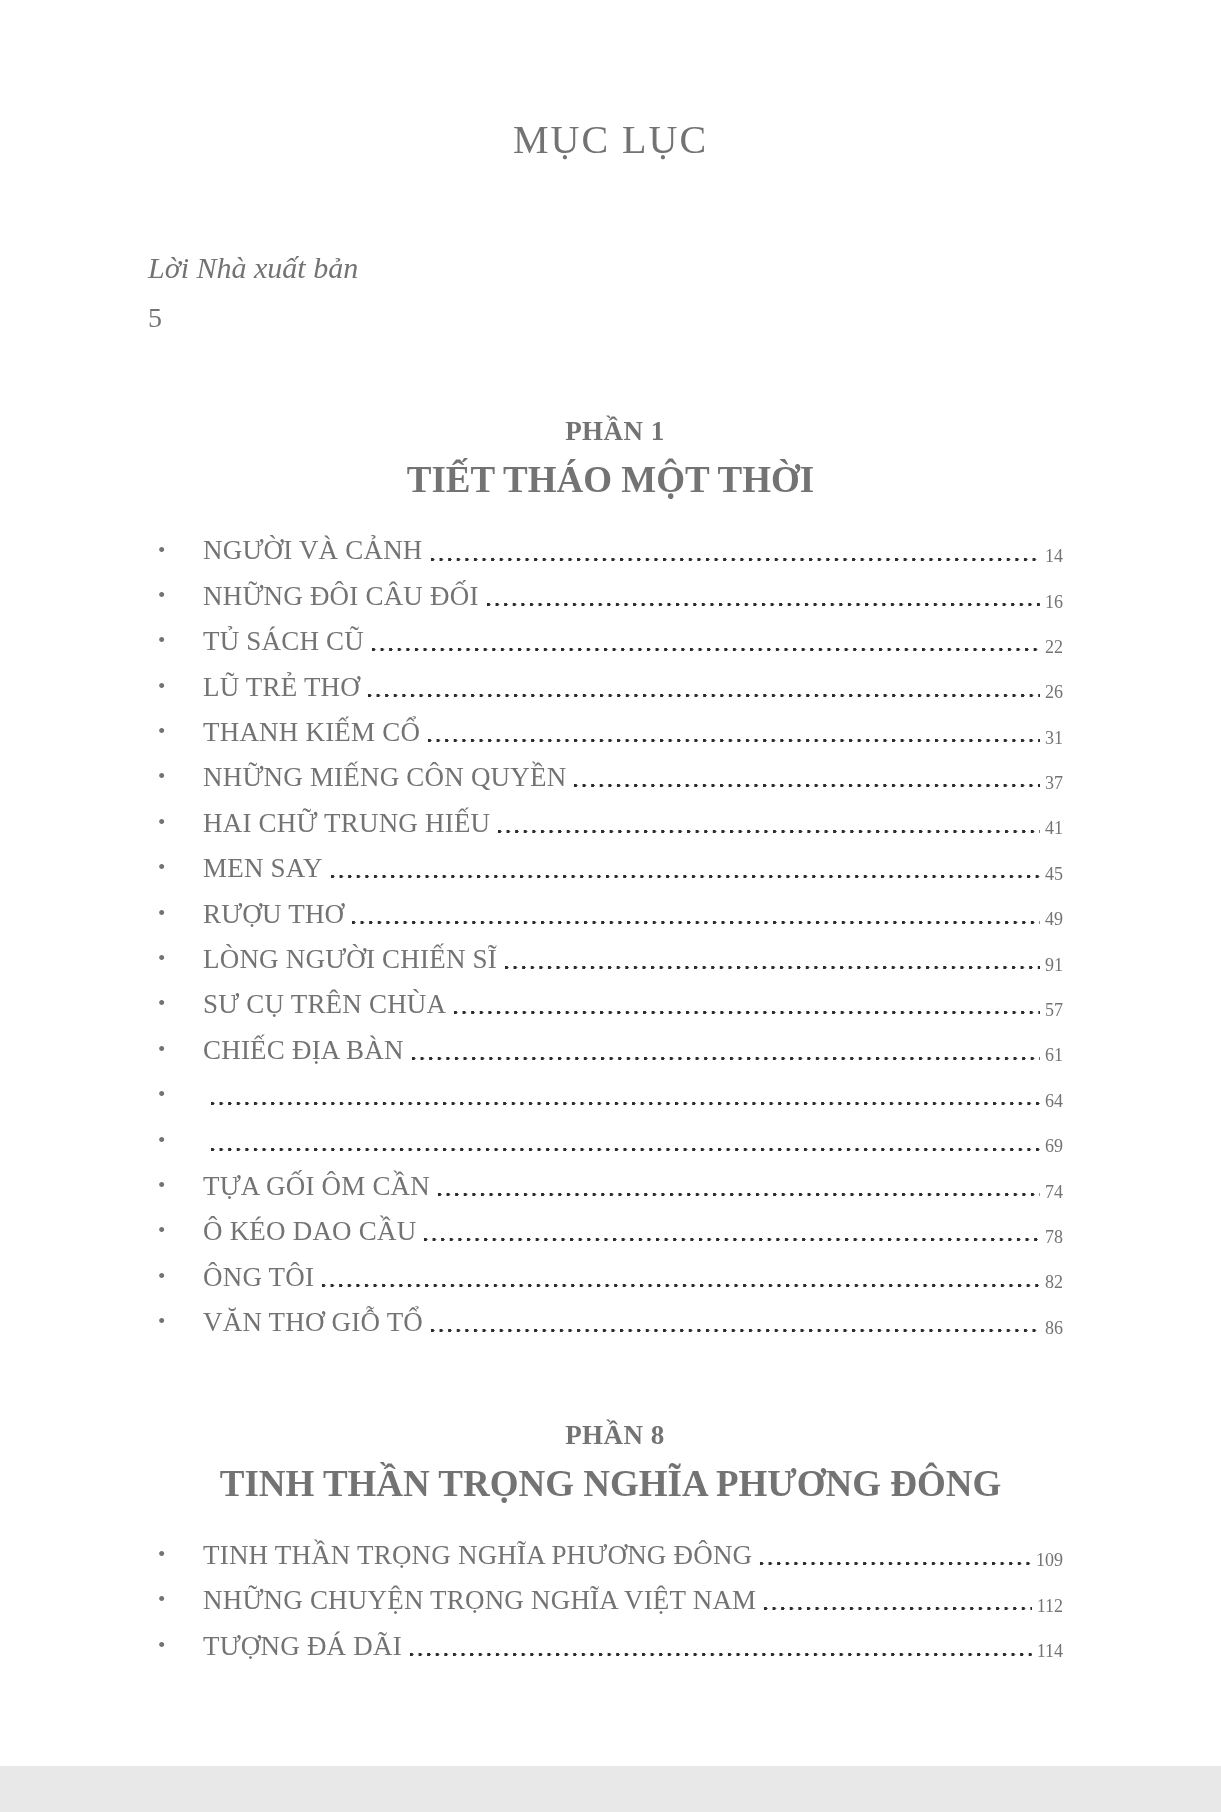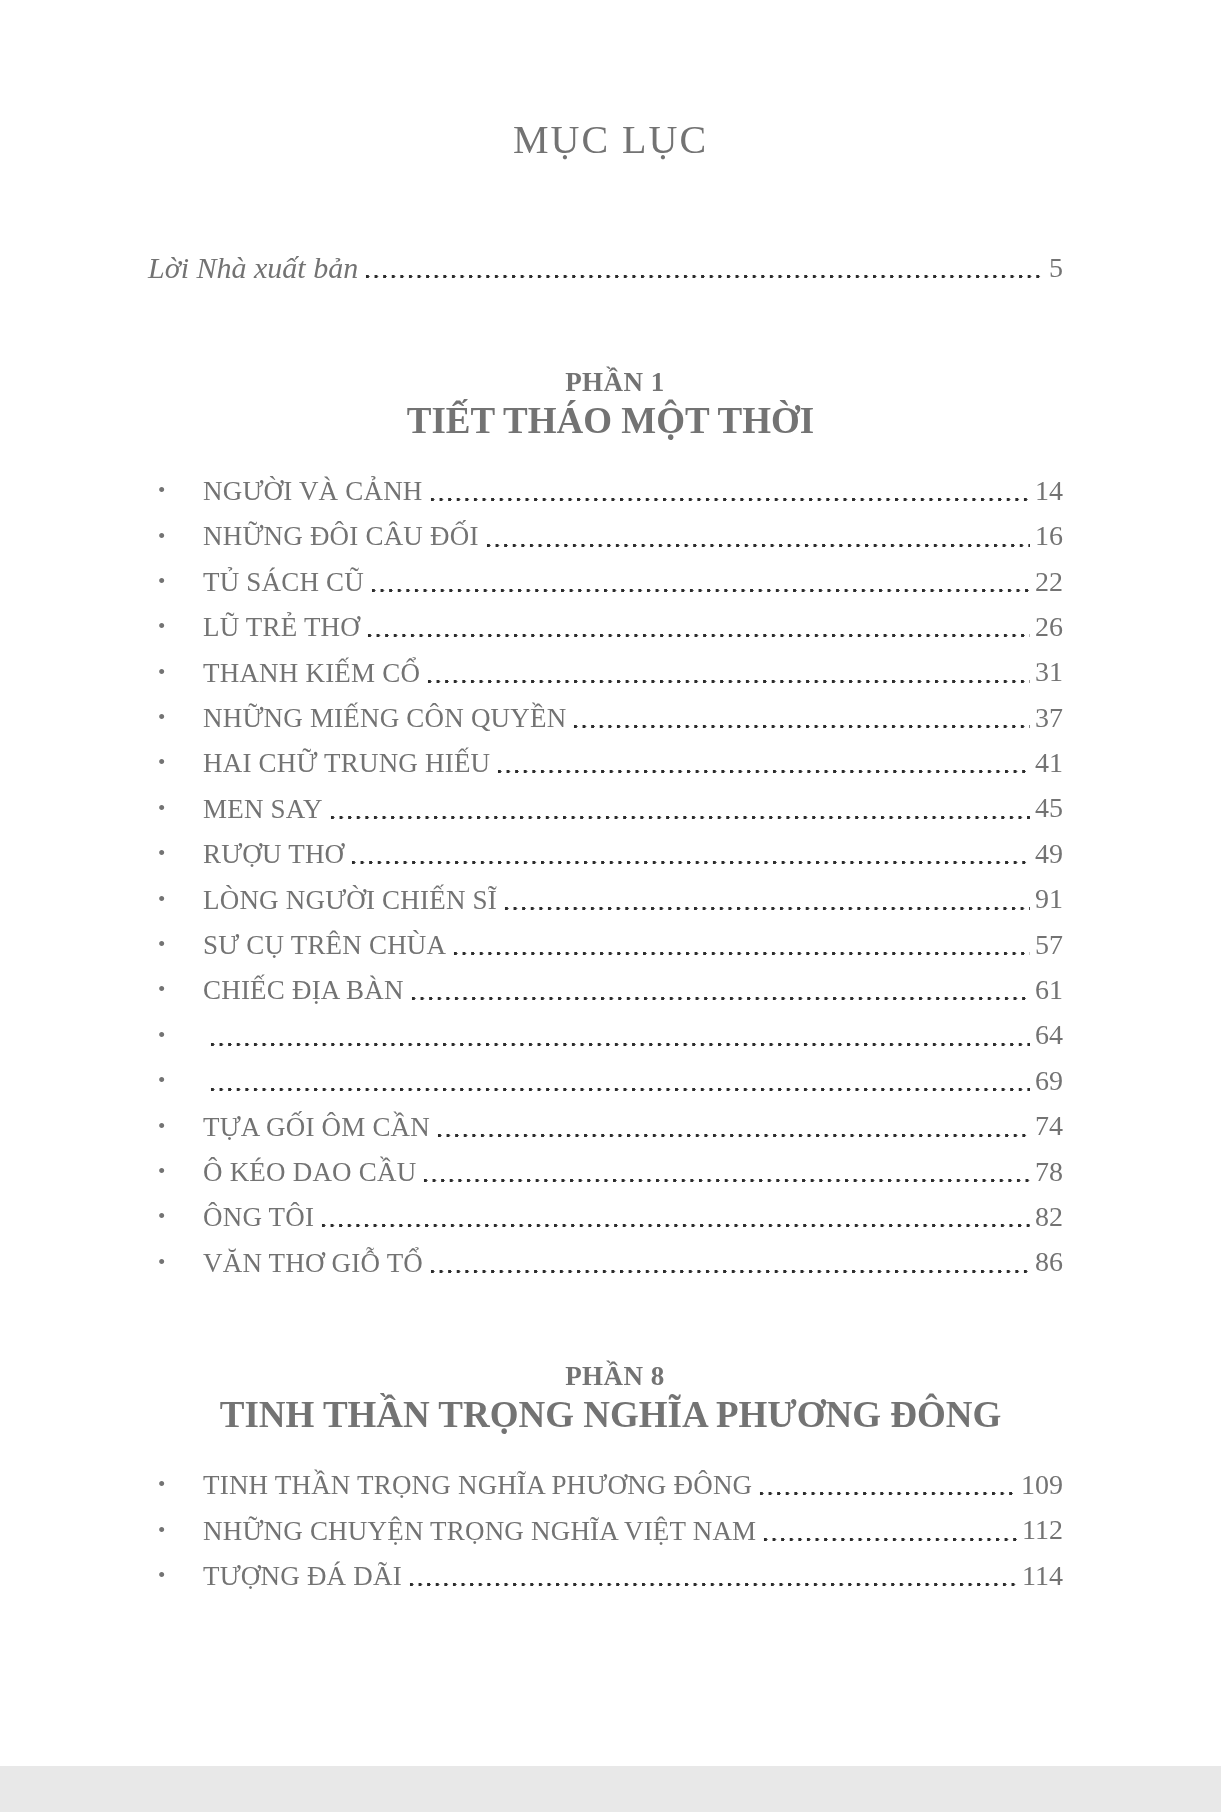--- a/index.html
+++ b/index.html
@@ -15,41 +15,43 @@
   }
   .page-title {
     margin-top:116px;
     text-align:center;
     font-size:40px;
     letter-spacing:2px;
     font-weight:normal;
   }
   .frontmatter {
     display:flex;
-    align-items:flex-end;
+    align-items:flex-start;
     margin:86px 158px 0 148px;
+    flex-direction:column;
   }
   .fm-label {
     font-style:italic;
     font-size:30px;
     line-height:1.25;
     white-space:nowrap;
   }
   .part { margin-top:80px; }
   .part-label {
     text-align:center;
     font-size:27px;
     font-weight:bold;
     letter-spacing:0.5px;
     margin-left:9px;
   }
   .part-title {
     text-align:center;
     font-size:37px;
     font-weight:bold;
+    margin-top:10px;
     line-height:1.25;
   }
   .items { margin:20px 158px 0 148px; }
   .item {
     display:flex;
     align-items:flex-end;
     height:45.4px;
   }
   .bullet {
     width:55px;
@@ -73,21 +75,21 @@
     align-self:flex-end;
     height:5px;
     margin:0 5px 7px 7px;
     background-image:radial-gradient(circle at 2.5px 2.5px,#2c2c2c 1.7px,transparent 2px);
     background-size:8.6px 5px;
     background-repeat:repeat-x;
     background-position:left bottom;
   }
   .frontmatter .dots { margin-bottom:8px; }
   .pg {
-    font-size:28px;
+    font-size:18px;
     line-height:1.3;
     flex:0 0 auto;
   }
   .frontmatter .pg { font-size:28px; font-style:normal; }
 </style>
 </head>
 <body>
 
 <div class="page">
   <h1 class="page-title">MỤC LỤC</h1>

